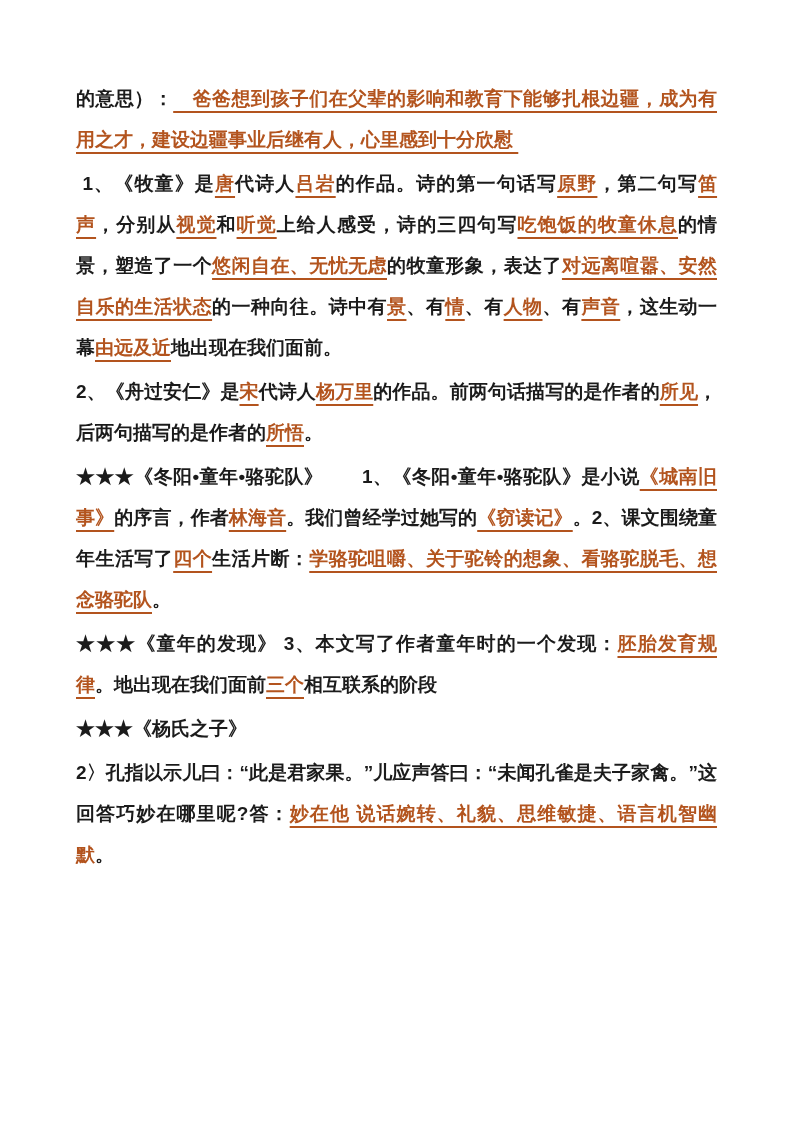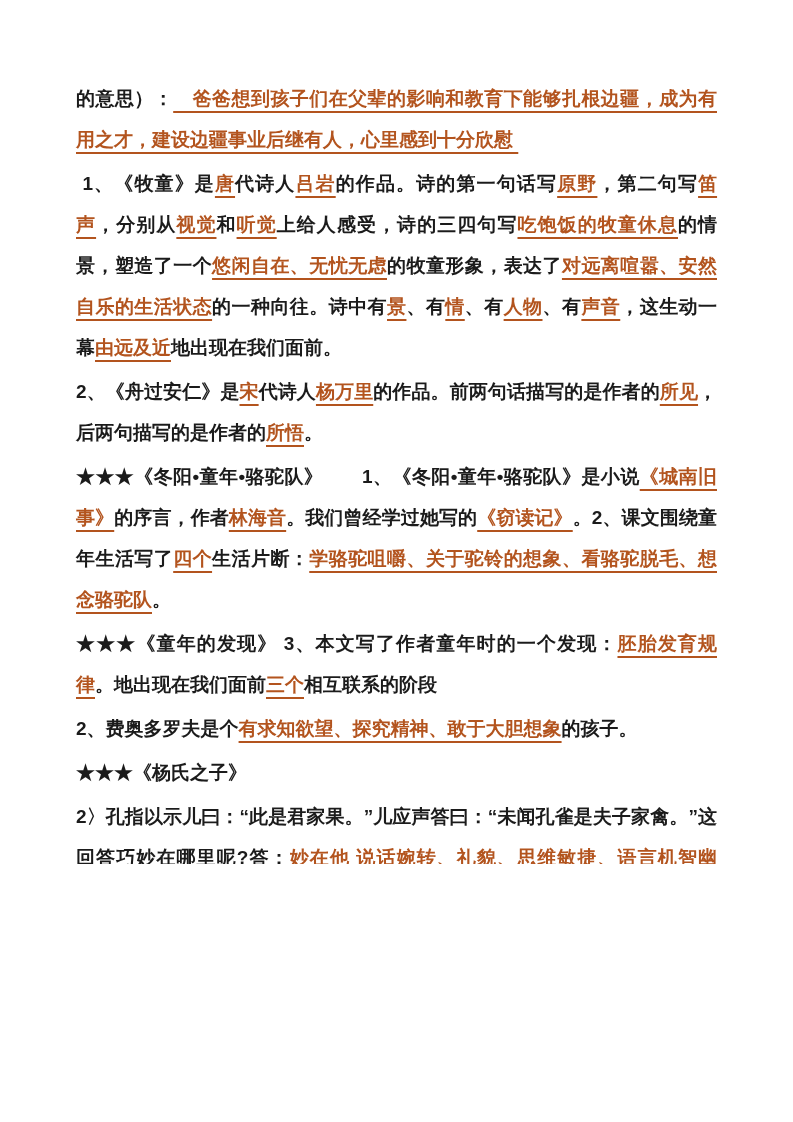--- a/index.html
+++ b/index.html
@@ -45,17 +45,16 @@
 </head>
 <body>
 
 <div class="page">
   <div id="doc-body">
       <p class="para"><span class="seg-n">的意思）：</span><span class="seg-a">　爸爸想到孩子们在父辈的影响和教育下能够扎根边疆，成为有用之才，建设边疆事业后继有人，心里感到十分欣慰 </span></p>
       <p class="para"><span class="seg-n"> 1、《牧童》是</span><span class="seg-a">唐</span><span class="seg-n">代诗人</span><span class="seg-a">吕岩</span><span class="seg-n">的作品。诗的第一句话写</span><span class="seg-a">原野</span><span class="seg-n">，第二句写</span><span class="seg-a">笛声</span><span class="seg-n">，分别从</span><span class="seg-a">视觉</span><span class="seg-n">和</span><span class="seg-a">听觉</span><span class="seg-n">上给人感受，诗的三四句写</span><span class="seg-a">吃饱饭的牧童休息</span><span class="seg-n">的情景，塑造了一个</span><span class="seg-a">悠闲自在、无忧无虑</span><span class="seg-n">的牧童形象，表达了</span><span class="seg-a">对远离喧嚣、安然自乐的生活状态</span><span class="seg-u">的一种向往</span><span class="seg-n">。诗中有</span><span class="seg-a">景</span><span class="seg-n">、有</span><span class="seg-a">情</span><span class="seg-n">、有</span><span class="seg-a">人物</span><span class="seg-n">、有</span><span class="seg-a">声音</span><span class="seg-n">，这生动一幕</span><span class="seg-a">由远及近</span><span class="seg-n">地出现在我们面前。</span></p>
       <p class="para"><span class="seg-n">2、《舟过安仁》是</span><span class="seg-a">宋</span><span class="seg-n">代诗人</span><span class="seg-a">杨万里</span><span class="seg-n">的作品。前两句话描写的是作者的</span><span class="seg-a">所见</span><span class="seg-n">，后两句描写的是作者的</span><span class="seg-a">所悟</span><span class="seg-n">。</span></p>
       <p class="para"><span class="seg-n">★★★《冬阳•童年•骆驼队》　　1、《冬阳•童年•骆驼队》是小说</span><span class="seg-a">《城南旧事》</span><span class="seg-n">的序言，作者</span><span class="seg-a">林海音</span><span class="seg-n">。我们曾经学过她写的</span><span class="seg-a">《窃读记》</span><span class="seg-n">。2、课文围绕童年生活写了</span><span class="seg-a">四个</span><span class="seg-n">生活片断：</span><span class="seg-a">学骆驼咀嚼、关于驼铃的想象、看骆驼脱毛、想念骆驼队</span><span class="seg-n">。</span></p>
       <p class="para"><span class="seg-n">★★★《童年的发现》 3、本文写了作者童年时的一个发现：</span><span class="seg-a">胚胎发育规律</span><span class="seg-n">。地出现在我们面前</span><span class="seg-a">三个</span><span class="seg-n">相互联系的阶段</span></p>
-      <p class="para"><span class="seg-n">2、费奥多罗夫是个</span><span class="seg-a">有求知欲望、探究精神、敢于大胆想象</span><span class="seg-n">的孩子。</span></p>
       <p class="para"><span class="seg-n">★★★《杨氏之子》</span></p>
       <p class="para"><span class="seg-n">2〉孔指以示儿曰：“此是君家果。”儿应声答曰：“未闻孔雀是夫子家禽。”这回答巧妙在哪里呢?</span><span class="seg-u">答：</span><span class="seg-a">妙在他 说话婉转、礼貌、思维敏捷、语言机智幽默</span><span class="seg-n">。</span></p>
     </div>
 </div>
 
 </body></html>

